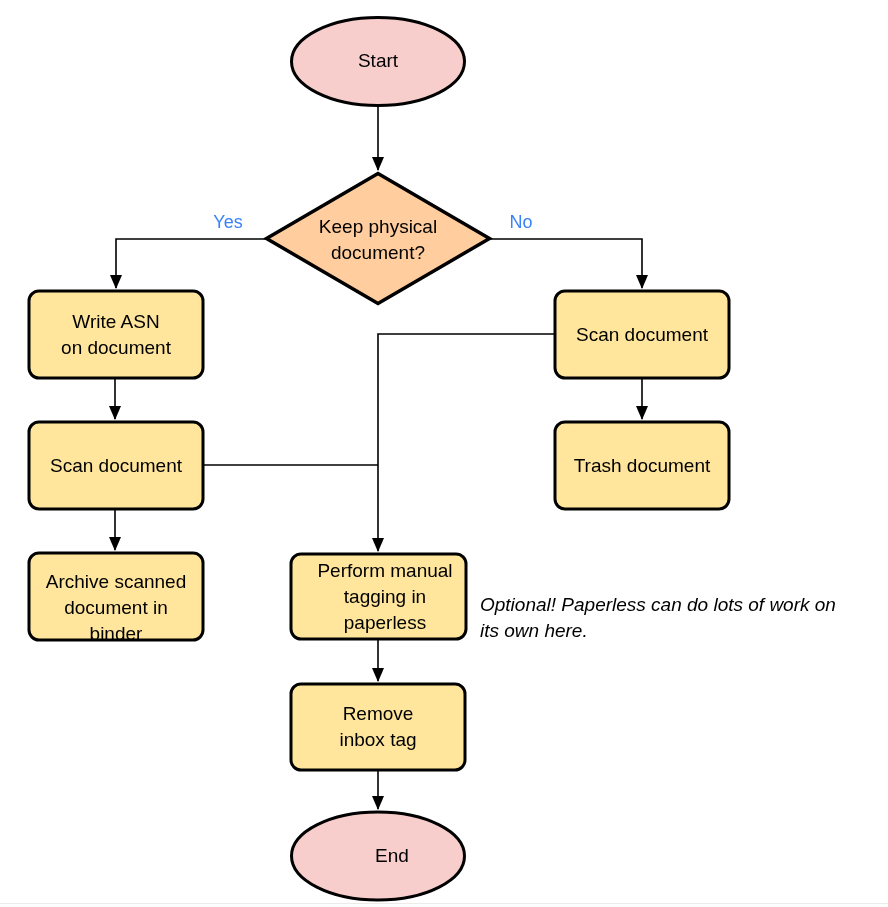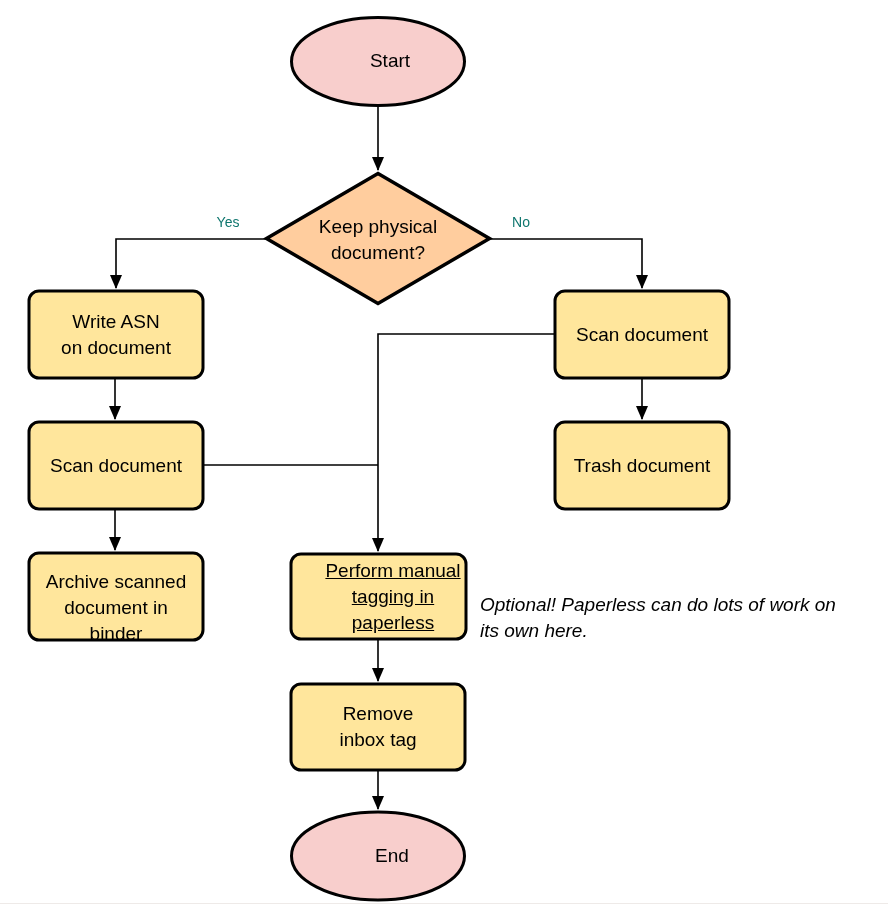--- a/index.html
+++ b/index.html
@@ -15,21 +15,21 @@
   .lbl{
     position:absolute;
     display:flex;align-items:center;justify-content:center;
     text-align:center;
     white-space:pre-line;
     font-size:19px;line-height:26px;color:#000;
   }
   .elbl{
     position:absolute;
     display:flex;align-items:center;justify-content:center;
-    font-size:14px;line-height:22px;color:#0f766e;
+    font-size:18px;line-height:22px;color:#3b82f6;
   }
   .annotation{
     position:absolute;
     left:480px;top:592px;width:412px;
     font-style:italic;
     font-size:19px;line-height:26px;
     white-space:pre-line;
     text-align:left;color:#000;
   }
   .bottom-line{
@@ -76,39 +76,39 @@
 
     <rect x="555" y="422" width="174" height="87" rx="10" stroke="#000" stroke-width="3" fill="#FFE69C"></rect>
 
     <rect x="291" y="554" width="175" height="85" rx="10" stroke="#000" stroke-width="3" fill="#FFE69C"></rect>
 
     <rect x="291" y="684" width="174" height="86" rx="10" stroke="#000" stroke-width="3" fill="#FFE69C"></rect>
 
     <ellipse cx="378" cy="856" rx="86.5" ry="44" stroke="#000" stroke-width="3" fill="#F8CECC"></ellipse>
   </svg>
 
-  <div class="lbl" style="left:303px;top:17px;width:174px;height:88px;">Start</div>
+  <div class="lbl" style="left:291px;top:17px;width:174px;height:88px;">Start</div>
 
   <div class="lbl" style="left:278px;top:199px;width:200px;height:82px;text-align:center;">Keep physical
 document?</div>
 
   <div class="lbl" style="left:29px;top:291px;width:174px;height:87px;">Write ASN
 on document</div>
 
   <div class="lbl" style="left:29px;top:422px;width:174px;height:87px;">Scan document</div>
 
   <div class="lbl" style="left:29px;top:553px;width:174px;height:110px;">Archive scanned
 document in
 binder</div>
 
   <div class="lbl" style="left:555px;top:291px;width:174px;height:87px;">Scan document</div>
 
   <div class="lbl" style="left:555px;top:422px;width:174px;height:87px;border-radius:25px;">Trash document</div>
 
-  <div class="lbl" style="left:299px;top:554px;width:188px;height:85px;text-decoration:underline;">Perform manual
+  <div class="lbl" style="left:291px;top:554px;width:188px;height:85px;">Perform manual
 tagging in
 paperless</div>
 
   <div class="lbl" style="left:291px;top:684px;width:174px;height:86px;border-radius:19px;">Remove
 inbox tag</div>
 
   <div class="lbl" style="left:305px;top:812px;width:174px;height:88px;">End</div>
 
   <div class="elbl" style="left:198px;top:209px;width:60px;height:25px;">Yes</div>
 

